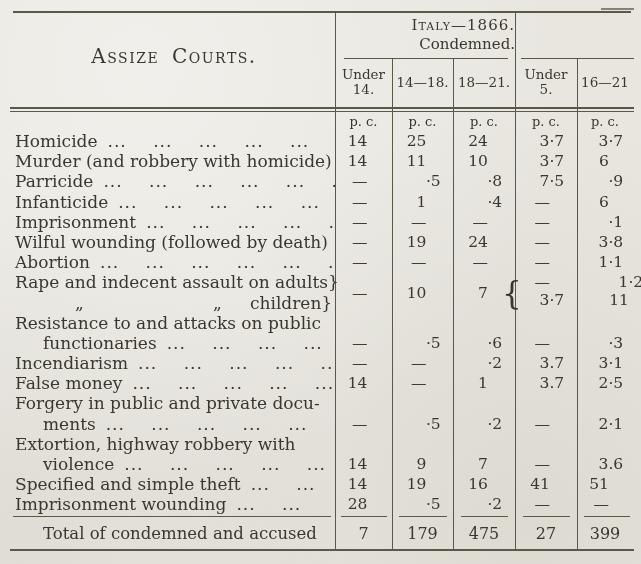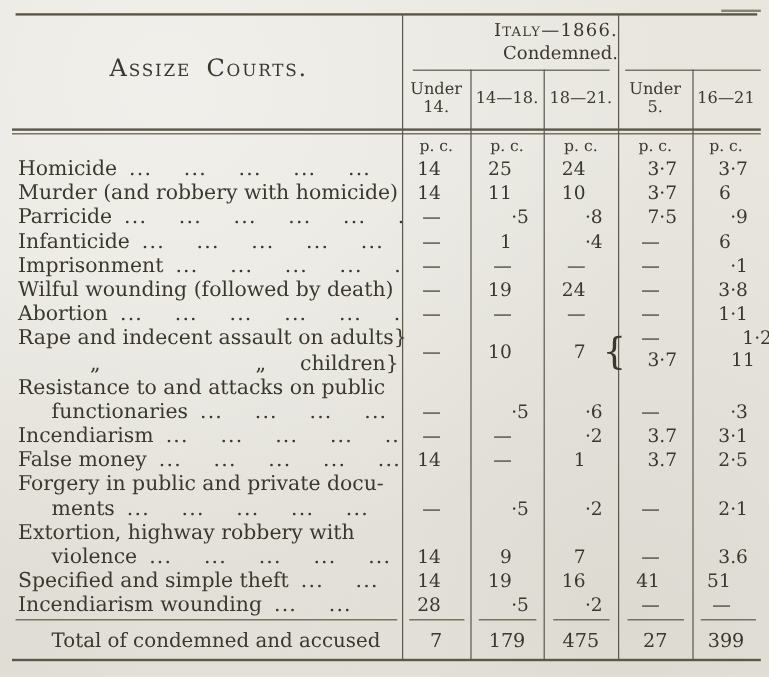--- a/index.html
+++ b/index.html
@@ -237,21 +237,21 @@
       </div>
       <div class="line row">
         <div class="lcell"><span>Specified and simple theft</span><span class="dots">... ...</span></div>
         <div class="cell"><span class="num"><span class="ip">14</span><span class="fp"></span></span></div>
         <div class="cell"><span class="num"><span class="ip">19</span><span class="fp"></span></span></div>
         <div class="cell"><span class="num"><span class="ip">16</span><span class="fp"></span></span></div>
         <div class="cell"><span class="num"><span class="ip">41</span><span class="fp"></span></span></div>
         <div class="cell"><span class="num"><span class="ip">51</span><span class="fp"></span></span></div>
       </div>
       <div class="line row">
-        <div class="lcell"><span>Incendiarism wounding</span><span class="dots">... ...</span></div>
+        <div class="lcell"><span>Imprisonment wounding</span><span class="dots">... ...</span></div>
         <div class="cell"><span class="num"><span class="ip">28</span><span class="fp"></span></span></div>
         <div class="cell"><span class="num"><span class="ip"></span><span class="fp">·5</span></span></div>
         <div class="cell"><span class="num"><span class="ip"></span><span class="fp">·2</span></span></div>
         <div class="cell"><span class="num"><span class="ip">—</span><span class="fp"></span></span></div>
         <div class="cell"><span class="num"><span class="ip">—</span><span class="fp"></span></span></div>
       </div>
     </div>
 
   <div class="total-row">
     <div class="lcell">

